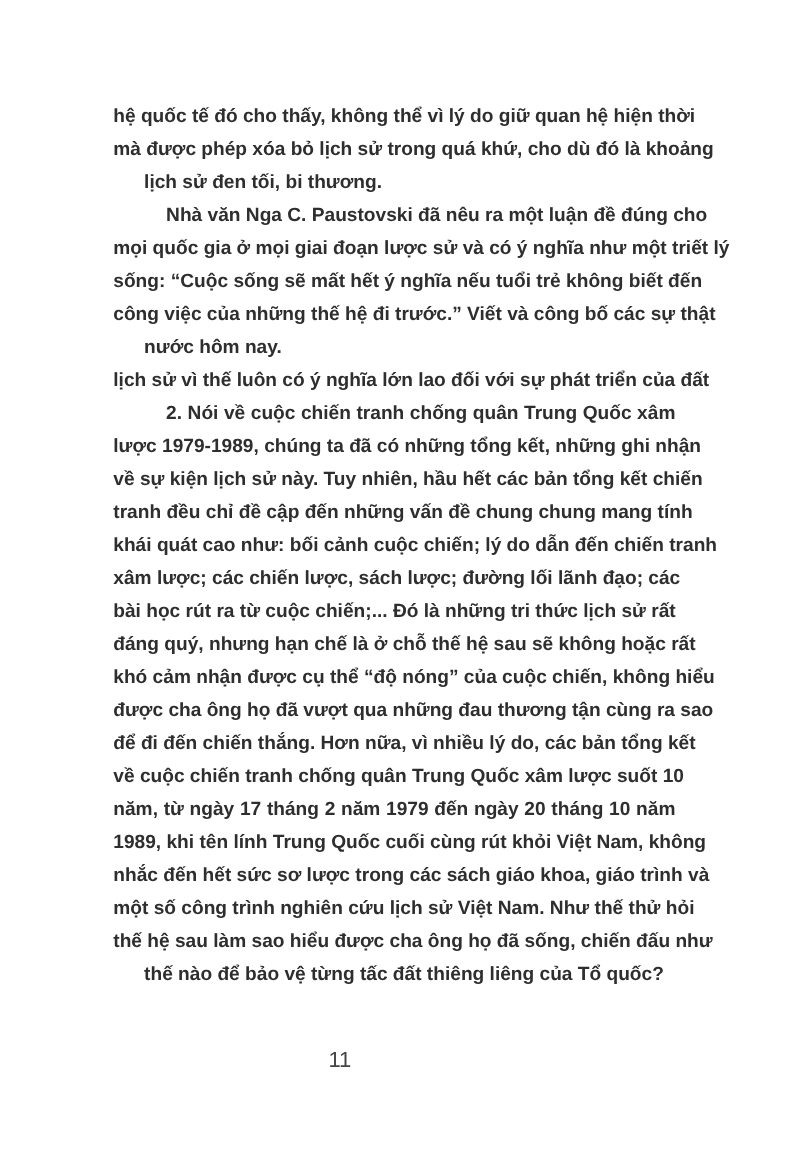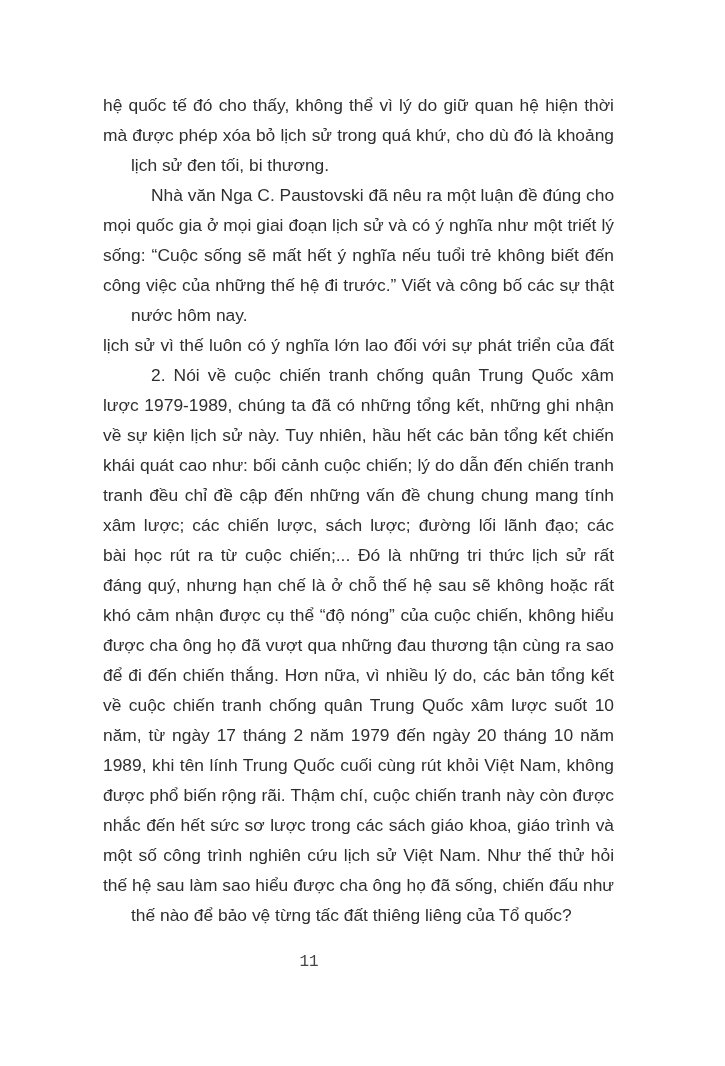--- a/index.html
+++ b/index.html
@@ -15,20 +15,21 @@
     }
     .page {
       position: absolute;
       left: 103px;
       top: 90px;
       width: 511px;
       color: #2e2e2e;
       font-family: "Liberation Sans", sans-serif;
       font-size: 17.4px;
       line-height: 30px;
+      font-weight: bold;
     }
     .para {
       margin: 0;
       text-align: justify;
       text-align-last: left;
     }
     .line {
       display: block;
       text-align: justify;
       text-align-last: justify;
@@ -38,60 +39,59 @@
     .line.last {
       text-align-last: left;
       margin-left: 28px;
     }
     .page-number {
       position: absolute;
       left: 0;
       width: 618px;
       top: 953px;
       text-align: center;
-      font-family: Liberation Mono, monospace;
-      font-size: 16px;
+      font-family: Liberation Sans, sans-serif;
+      font-size: 20px;
       color: #444444;
     }
   </style>
 </head>
 <body>
 
 <div class="page">
   <div class="para">
     <span class="line">hệ quốc tế đó cho thấy, không thể vì lý do giữ quan hệ hiện thời</span>
     <span class="line">mà được phép xóa bỏ lịch sử trong quá khứ, cho dù đó là khoảng</span>
     <span class="line last">lịch sử đen tối, bi thương.</span>
   </div>
 
   <div class="para">
     <span class="line" style="padding-left:48px;">Nhà văn Nga C. Paustovski đã nêu ra một luận đề đúng cho</span>
-    <span class="line">mọi quốc gia ở mọi giai đoạn lịch sử và có ý nghĩa như một triết lý</span>
+    <span class="line">mọi quốc gia ở mọi giai đoạn lược sử và có ý nghĩa như một triết lý</span>
     <span class="line">sống: “Cuộc sống sẽ mất hết ý nghĩa nếu tuổi trẻ không biết đến</span>
     <span class="line">công việc của những thế hệ đi trước.” Viết và công bố các sự thật</span>
     <span class="line last">nước hôm nay.</span>
     <span class="line">lịch sử vì thế luôn có ý nghĩa lớn lao đối với sự phát triển của đất</span>
   </div>
 
   <div class="para">
     <span class="line" style="padding-left:48px;">2. Nói về cuộc chiến tranh chống quân Trung Quốc xâm</span>
     <span class="line">lược 1979-1989, chúng ta đã có những tổng kết, những ghi nhận</span>
     <span class="line">về sự kiện lịch sử này. Tuy nhiên, hầu hết các bản tổng kết chiến</span>
+    <span class="line">tranh đều chỉ đề cập đến những vấn đề chung chung mang tính</span>
     <span class="line">khái quát cao như: bối cảnh cuộc chiến; lý do dẫn đến chiến tranh</span>
-    <span class="line">tranh đều chỉ đề cập đến những vấn đề chung chung mang tính</span>
     <span class="line">xâm lược; các chiến lược, sách lược; đường lối lãnh đạo; các</span>
     <span class="line">bài học rút ra từ cuộc chiến;... Đó là những tri thức lịch sử rất</span>
     <span class="line">đáng quý, nhưng hạn chế là ở chỗ thế hệ sau sẽ không hoặc rất</span>
     <span class="line">khó cảm nhận được cụ thể “độ nóng” của cuộc chiến, không hiểu</span>
     <span class="line">được cha ông họ đã vượt qua những đau thương tận cùng ra sao</span>
     <span class="line">để đi đến chiến thắng. Hơn nữa, vì nhiều lý do, các bản tổng kết</span>
     <span class="line">về cuộc chiến tranh chống quân Trung Quốc xâm lược suốt 10</span>
     <span class="line">năm, từ ngày 17 tháng 2 năm 1979 đến ngày 20 tháng 10 năm</span>
     <span class="line">1989, khi tên lính Trung Quốc cuối cùng rút khỏi Việt Nam, không</span>
-    <span class="line">được phổ biến rộng rãi. Thậm chí, cuộc chiến tranh này còn được</span>
     <span class="line">nhắc đến hết sức sơ lược trong các sách giáo khoa, giáo trình và</span>
     <span class="line">một số công trình nghiên cứu lịch sử Việt Nam. Như thế thử hỏi</span>
     <span class="line">thế hệ sau làm sao hiểu được cha ông họ đã sống, chiến đấu như</span>
     <span class="line last">thế nào để bảo vệ từng tấc đất thiêng liêng của Tổ quốc?</span>
   </div>
 </div>
 
 <div class="page-number">11</div>
 
 </body></html>

